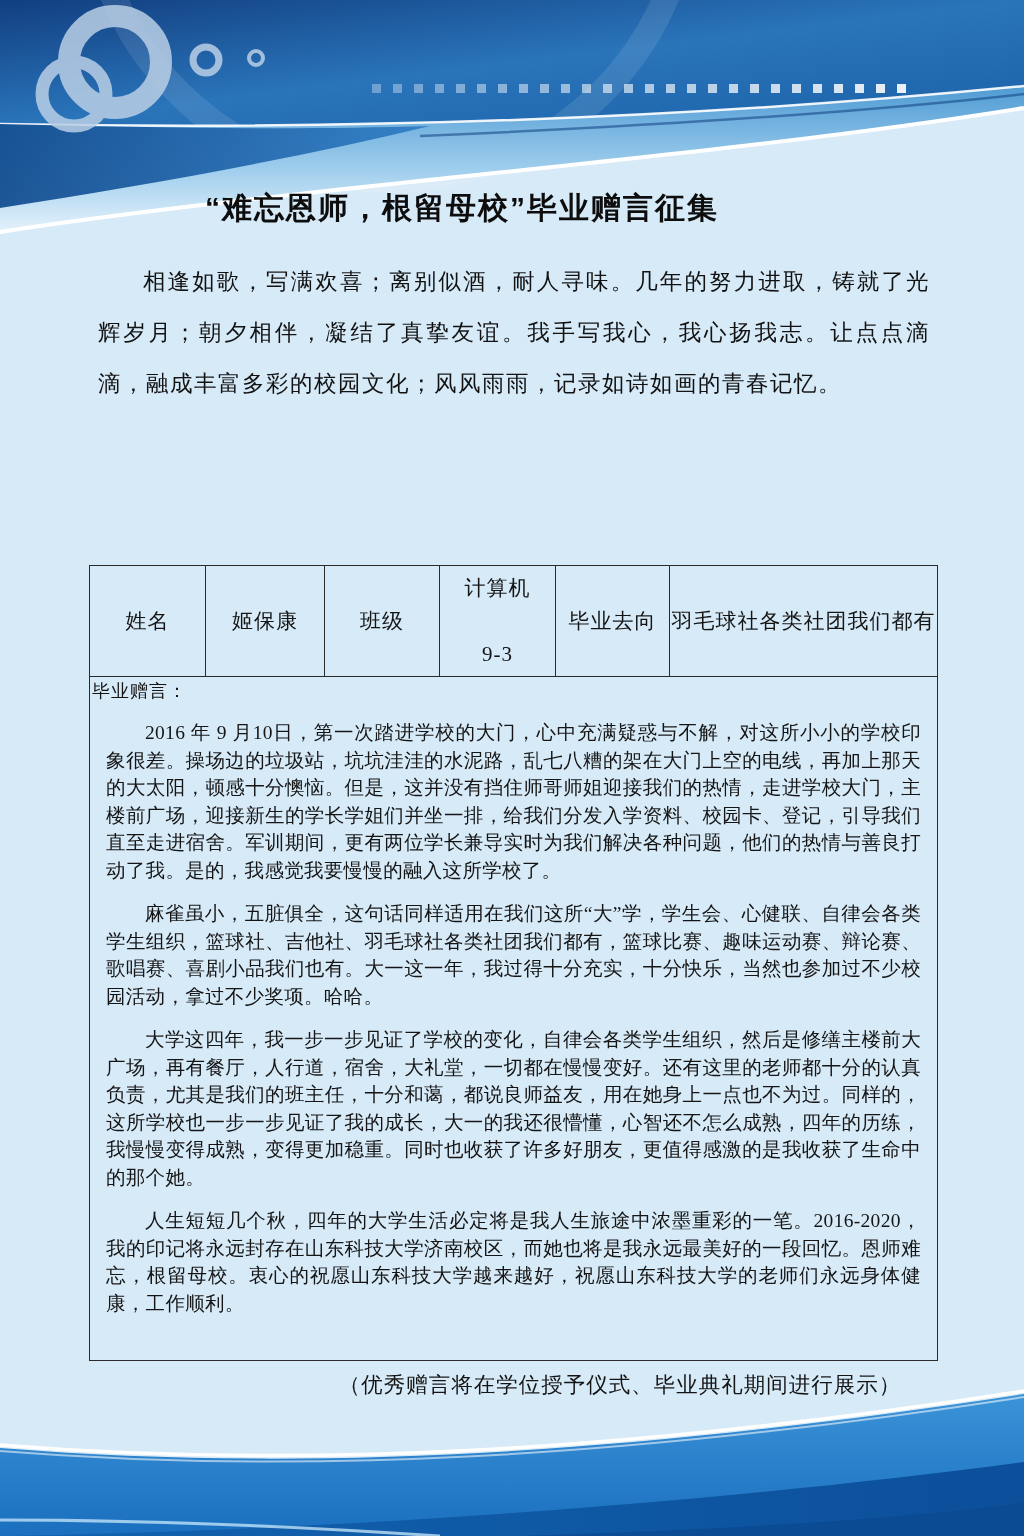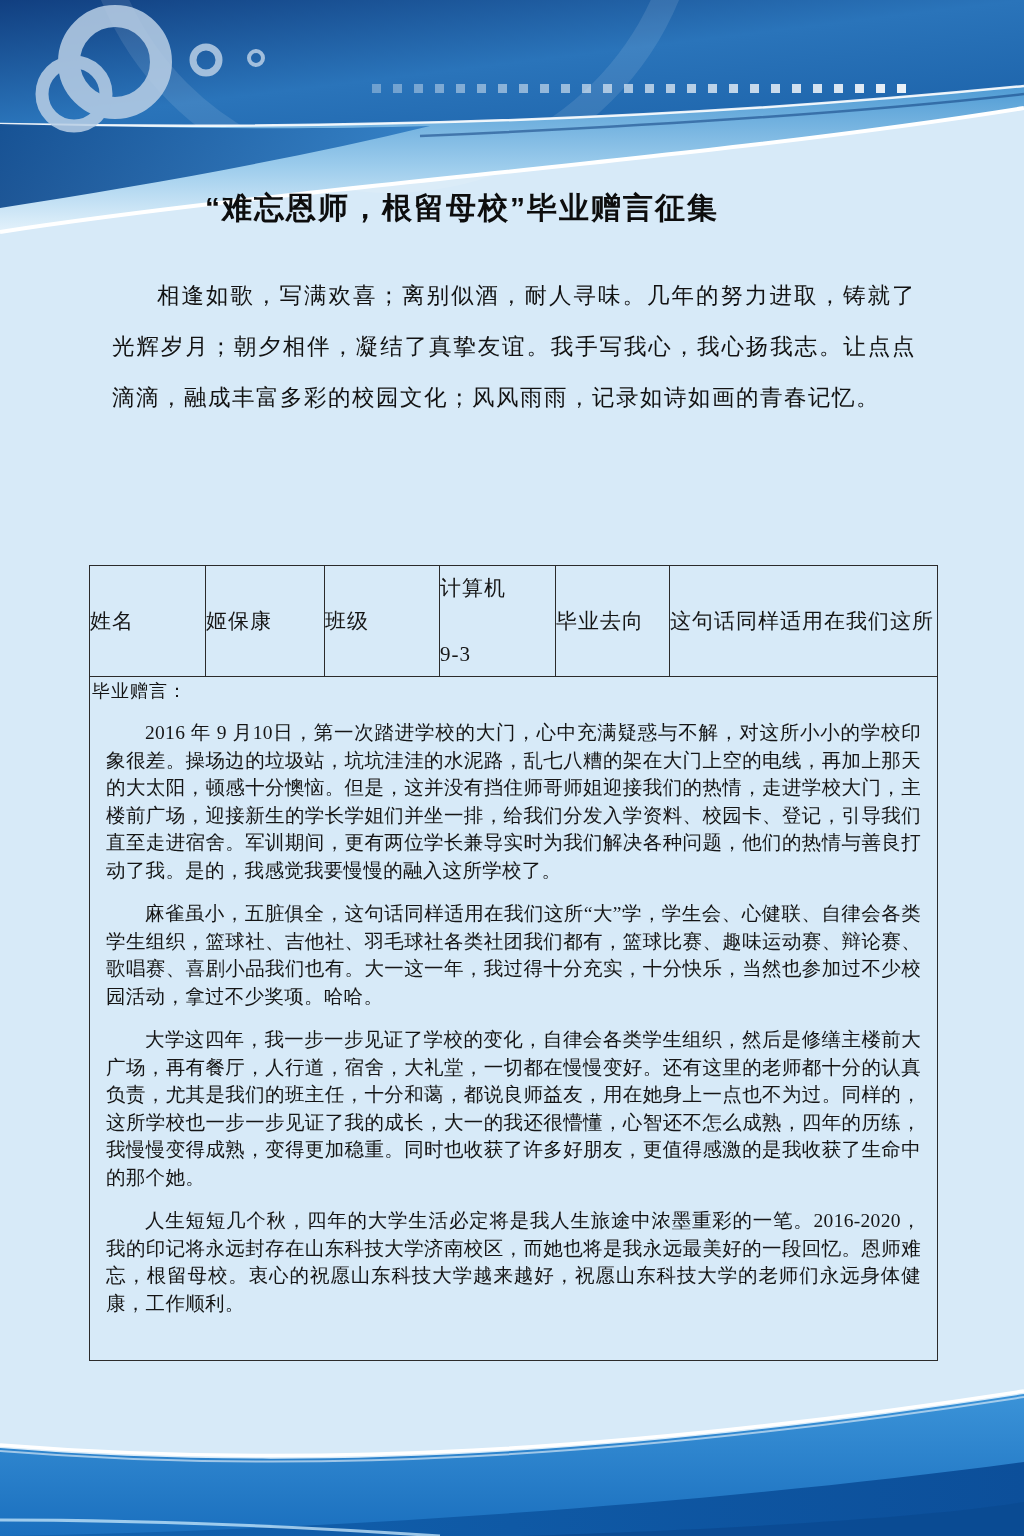--- a/index.html
+++ b/index.html
@@ -21,28 +21,28 @@
   .doc-title{
     position:absolute;left:0;top:188px;width:924px;text-align:center;
     font-family:"Liberation Sans","DejaVu Sans",sans-serif;
     font-weight:700;font-size:30px;letter-spacing:2px;color:#0d0d0d;
   }
   .intro{
     position:absolute;left:94px;top:252px;width:840px;
     font-size:22.5px;line-height:51px;letter-spacing:1.5px;
     text-align:justify;
   }
-  .intro p{margin:18px;text-indent:2em;}
+  .intro p{margin:4px;text-indent:2em;}
   .form-wrap{position:absolute;left:89px;top:565px;width:849px;height:796px;}
   table.form{
     border-collapse:collapse;table-layout:fixed;width:100%;height:100%;
     font-size:21px;color:#151515;
   }
   table.form td{border:1.5px solid #2b2b2b;padding:0;}
-  td.hdr{vertical-align:middle;height:105px;letter-spacing:1px;}
+  td.hdr{text-align:center;vertical-align:middle;height:105px;letter-spacing:1px;}
   td.hdr .two-line{line-height:44px;}
   td.msg-cell{vertical-align:top;padding:10px 12px 8px 12px;}
   .msg-label{font-size:18px;letter-spacing:1px;margin:2px 0 10px 2px;}
   .msg-body{font-size:19.5px;line-height:27.5px;text-align:justify;letter-spacing:.3px;}
   .msg-body p{margin:16px;text-indent:2em;}
   .footer-note{
     position:absolute;left:240px;top:1370px;width:760px;text-align:center;
     font-size:21.5px;letter-spacing:1px;color:#151515;
   }
 </style>
@@ -115,37 +115,38 @@
         <td class="hdr">姬保康</td>
         <td class="hdr">班级</td>
         <td class="hdr">
           <div class="two-line">
             <div>计算机</div>
             <div style="height:22px"></div>
             <div>9-3</div>
           </div>
         </td>
         <td class="hdr">毕业去向</td>
-        <td class="hdr">这句话同样适用在我们这所</td>
+        <td class="hdr">羽毛球社各类社团我们都有</td>
       </tr>
       <tr>
         <td class="msg-cell" colspan="6">
           <div class="msg-label">毕业赠言：</div>
           <div class="msg-body">
                 <p>2016 年 9 月10日，第一次踏进学校的大门，心中充满疑惑与不解，对这所小小的学校印象很差。操场边的垃圾站，坑坑洼洼的水泥路，乱七八糟的架在大门上空的电线，再加上那天的大太阳，顿感十分懊恼。但是，这并没有挡住师哥师姐迎接我们的热情，走进学校大门，主楼前广场，迎接新生的学长学姐们并坐一排，给我们分发入学资料、校园卡、登记，引导我们直至走进宿舍。军训期间，更有两位学长兼导实时为我们解决各种问题，他们的热情与善良打动了我。是的，我感觉我要慢慢的融入这所学校了。</p>
                 <p>麻雀虽小，五脏俱全，这句话同样适用在我们这所“大”学，学生会、心健联、自律会各类学生组织，篮球社、吉他社、羽毛球社各类社团我们都有，篮球比赛、趣味运动赛、辩论赛、歌唱赛、喜剧小品我们也有。大一这一年，我过得十分充实，十分快乐，当然也参加过不少校园活动，拿过不少奖项。哈哈。</p>
                 <p>大学这四年，我一步一步见证了学校的变化，自律会各类学生组织，然后是修缮主楼前大广场，再有餐厅，人行道，宿舍，大礼堂，一切都在慢慢变好。还有这里的老师都十分的认真负责，尤其是我们的班主任，十分和蔼，都说良师益友，用在她身上一点也不为过。同样的，这所学校也一步一步见证了我的成长，大一的我还很懵懂，心智还不怎么成熟，四年的历练，我慢慢变得成熟，变得更加稳重。同时也收获了许多好朋友，更值得感激的是我收获了生命中的那个她。</p>
                 <p>人生短短几个秋，四年的大学生活必定将是我人生旅途中浓墨重彩的一笔。2016-2020，我的印记将永远封存在山东科技大学济南校区，而她也将是我永远最美好的一段回忆。恩师难忘，根留母校。衷心的祝愿山东科技大学越来越好，祝愿山东科技大学的老师们永远身体健康，工作顺利。</p>
               </div>
         </td>
       </tr>
     </tbody>
       </table>
   </div>
 
+  <div class="footer-note">（优秀赠言将在学位授予仪式、毕业典礼期间进行展示）</div>
 
   <svg class="deco deco-bottom" width="1024" height="200" viewBox="0 0 200 ... 0 0 1024 200">
     <defs>
       <linearGradient id="bband" x1="0" y1="0" x2="0" y2="1">
         <stop offset="0" stop-color="#3b93d8"></stop>
         <stop offset="1" stop-color="#1a6fbe"></stop>
       </linearGradient>
       <linearGradient id="bsweep" x1="0" y1="0" x2="1" y2="0">
         <stop offset="0" stop-color="#1263b0"></stop>
         <stop offset="1" stop-color="#0c4f9a"></stop>

